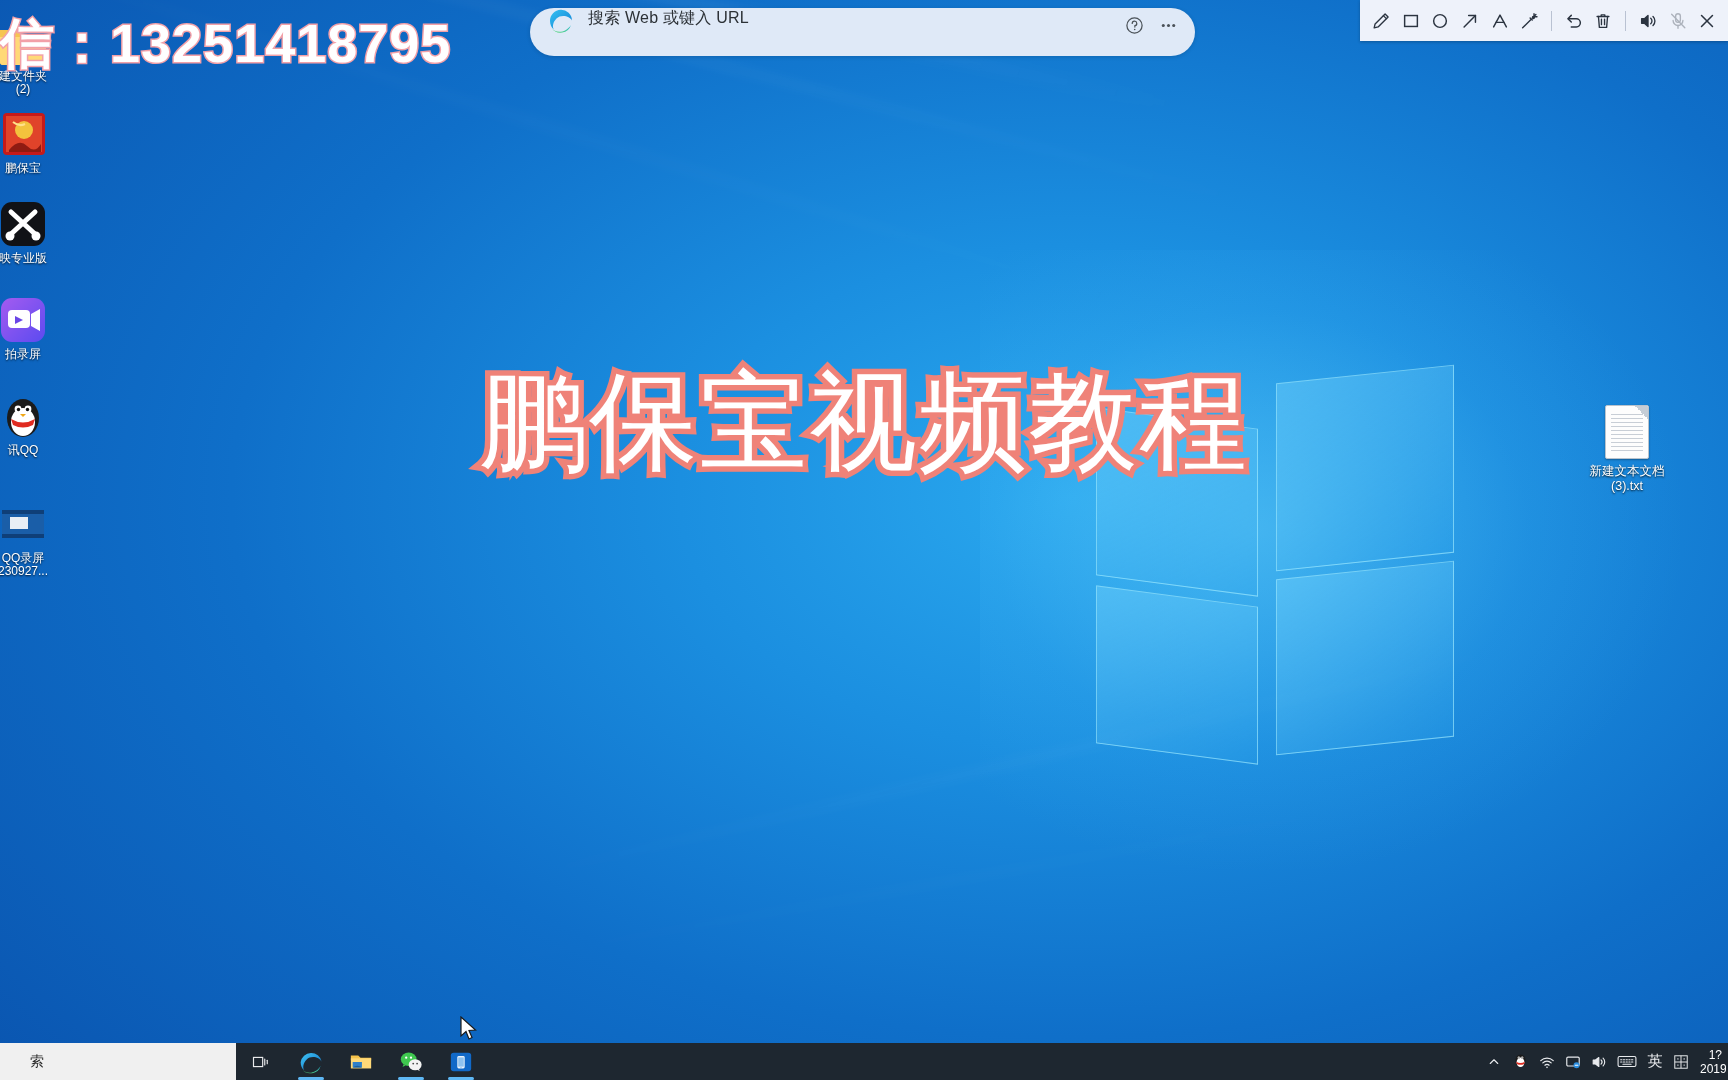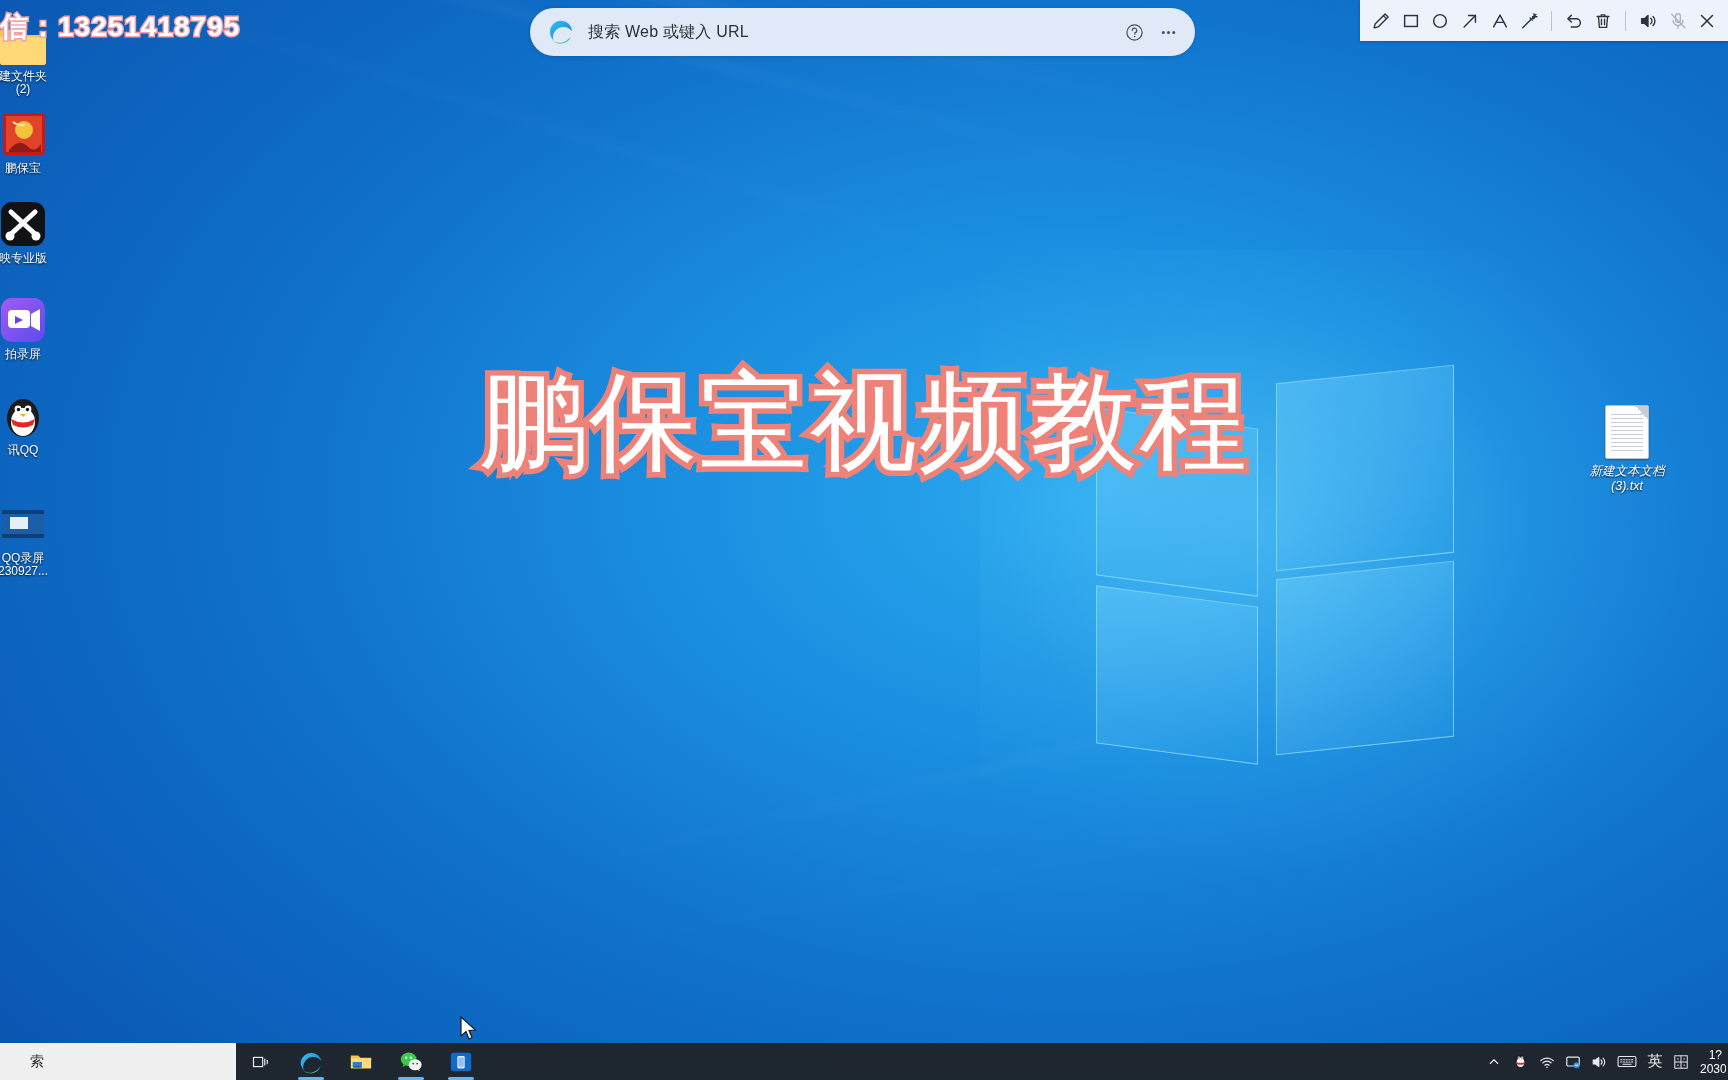--- a/index.html
+++ b/index.html
@@ -36,21 +36,21 @@
                   border:1px solid rgba(170,240,255,.55); }
   #p1{ left:6px;  top:46px;  width:162px; height:168px; transform:skewY(7.5deg); }
   #p2{ left:186px;top:2px;   width:178px; height:188px; transform:skewY(-6deg); }
   #p3{ left:6px;  top:224px; width:162px; height:158px; transform:skewY(7.5deg); }
   #p4{ left:186px;top:198px; width:178px; height:176px; transform:skewY(-6deg); }
 
   
   #edgebar{
     position:absolute; left:530px; top:8px; width:665px; height:48px;
     background:#dfe9f7; border-radius:26px;
-    display:flex; align-items:center; padding:0 10px 0 18px;
+    display:flex; align-items:flex-start; padding:0 10px 0 18px;
     box-shadow:0 1px 4px rgba(0,0,0,.15);
   }
   #edgelogo{ width:26px; height:26px; flex:0 0 26px; position:relative; }
   #edgebar .ph{ flex:1; margin-left:14px; font-size:16px; color:#2c3136; letter-spacing:.2px; }
   .roundbtn{ width:34px; height:34px; border-radius:50%; display:flex; align-items:center;
              justify-content:center; color:#4a5157; flex:0 0 34px; cursor:pointer; }
 
   
   #anntoolbar{
     position:absolute; right:0; top:0; width:368px; height:41px;
@@ -62,34 +62,34 @@
          color:#2b3440; cursor:pointer; margin:0 3px; border-radius:3px; }
   .tool.dim{ opacity:.33; }
   .tsep{ width:1px; height:20px; background:#b9c2d2; margin:0 7px; }
 
   
   .dicon{ position:absolute; width:62px; text-align:center; left:-8px; }
   .dicon .glyph{ width:52px; height:50px; margin:0 auto 2px; position:relative; }
   .dicon .lbl{ font-size:12px; line-height:13px; color:#fff; text-shadow:0 1px 2px rgba(0,0,0,.85); word-break:break-all; }
 
   
-  #txtdoc{ position:absolute; left:1572px; top:405px; width:110px; text-align:center;font-style:italic; }
+  #txtdoc{ position:absolute; left:1572px; top:405px; width:110px; text-align:center; }
   #txtdoc .page{ width:44px; height:54px; margin:0 auto 5px; background:#fdfdfd;
                  border:1px solid #b9c3cd; border-radius:2px; position:relative; overflow:hidden;
                  box-shadow:0 1px 2px rgba(0,0,0,.3); }
   #txtdoc .page::after{ content:""; position:absolute; right:0; top:0; width:13px; height:13px;
                  background:linear-gradient(225deg,#c5cdd6 50%, transparent 50%); }
   #txtdoc .lines{ position:absolute; left:5px; top:8px; right:5px; }
   #txtdoc .lines i{ display:block; height:1px; background:#c8ced6; margin-bottom:3px; }
   #txtdoc .lbl{ font-size:12.5px; line-height:15px; color:#fff; text-shadow:0 1px 2px rgba(0,0,0,.9); }
 
   
   #wechat{
     position:absolute; left:0px; top:8px;
-    font-size:28px; font-weight:bold; color:#ffffff;
+    font-size:54px; font-weight:bold; color:#ffffff;
     -webkit-text-stroke:3px #f2a0a8; paint-order:stroke fill;
     white-space:nowrap; letter-spacing:1px;
   }
   #bigtitle{
     position:absolute; left:0; right:0; top:358px; text-align:center;
     font-size:108px; line-height:1.18; font-weight:normal; color:#ffffff;
     -webkit-text-stroke:11px #ef8278; paint-order:stroke fill;
     letter-spacing:2px; user-select:none;
   }
   #bigtitle .l2{ display:block; }
@@ -475,16 +475,16 @@
     <div class="trayitem" style="font-size:15px;">英</div>
     <div class="trayitem">
       <svg viewBox="0 0 18 18" width="16" height="16" fill="none" stroke="#e8eaed" stroke-width="1.1">
         <rect x="2" y="2" width="14" height="14"></rect>
         <path d="M9 2 v14 M2 9 h14"></path>
         <path d="M5.5 5.5 h0.1 M12.5 5.5 h0.1 M5.5 12.5 h0.1 M12.5 12.5 h0.1" stroke-width="1.6" stroke-linecap="round"></path>
       </svg>
     </div>
     <div id="clock">
       <span>1?</span>
-      <span>2030</span>
+      <span>2019</span>
     </div>
   </div>
 </div>
 
 </body></html>

